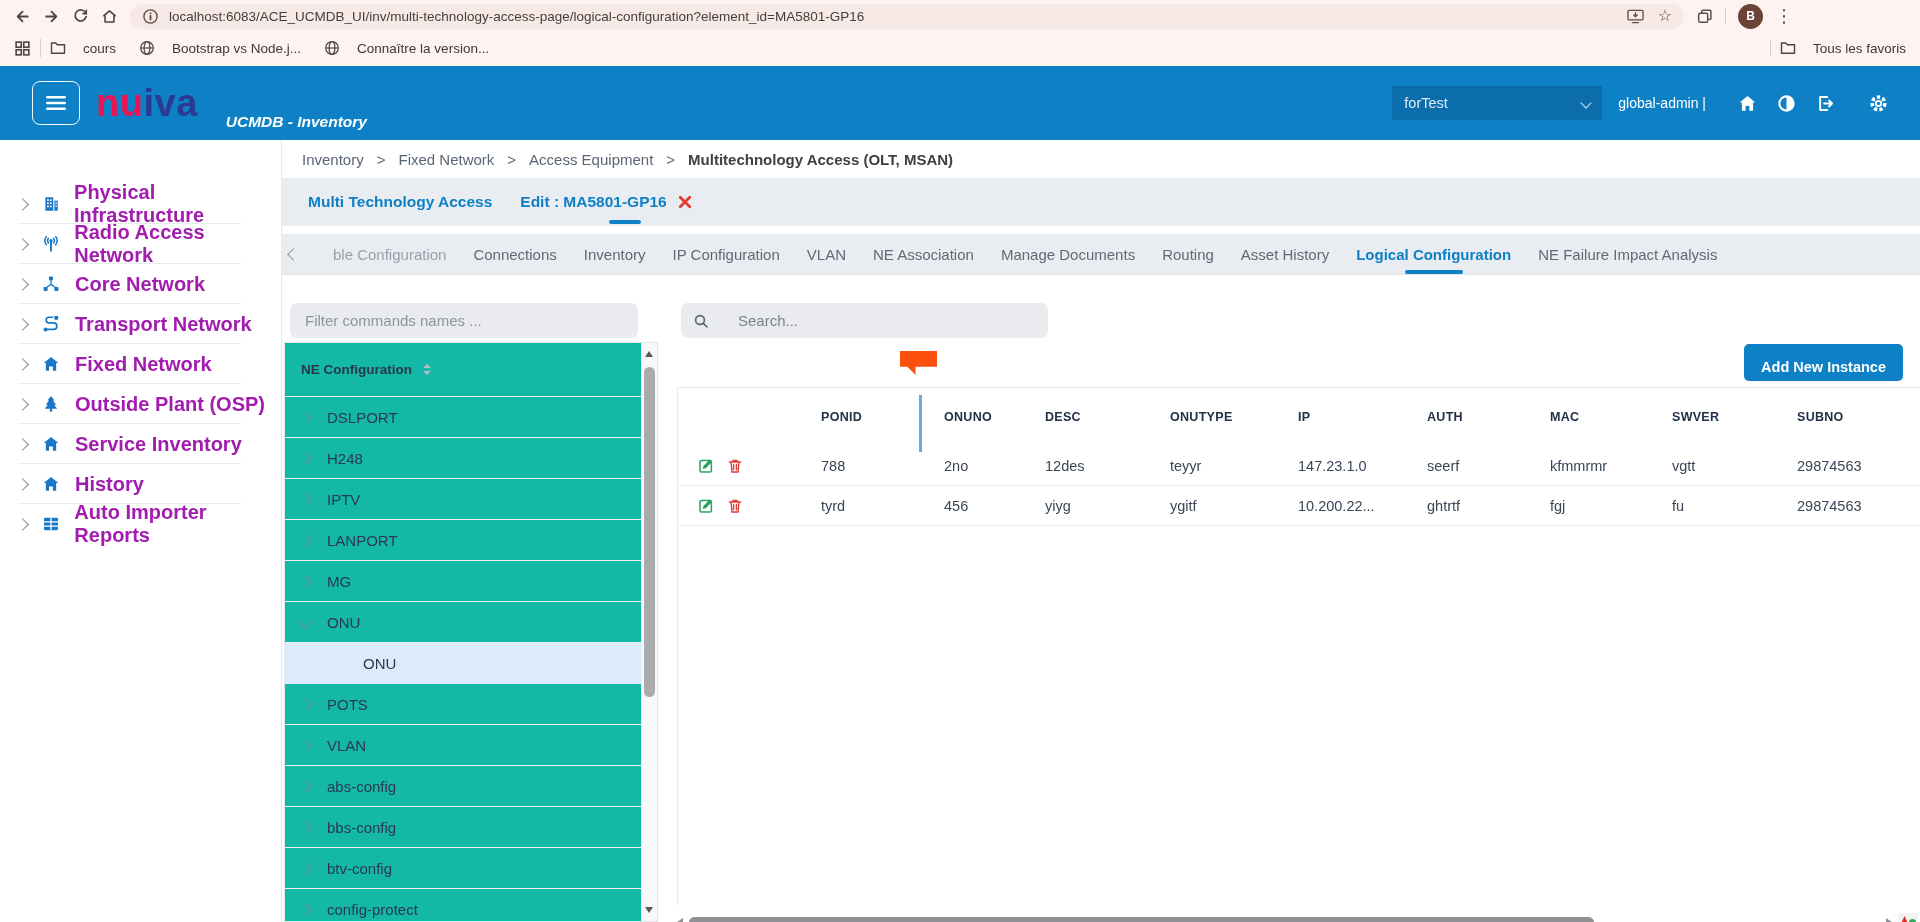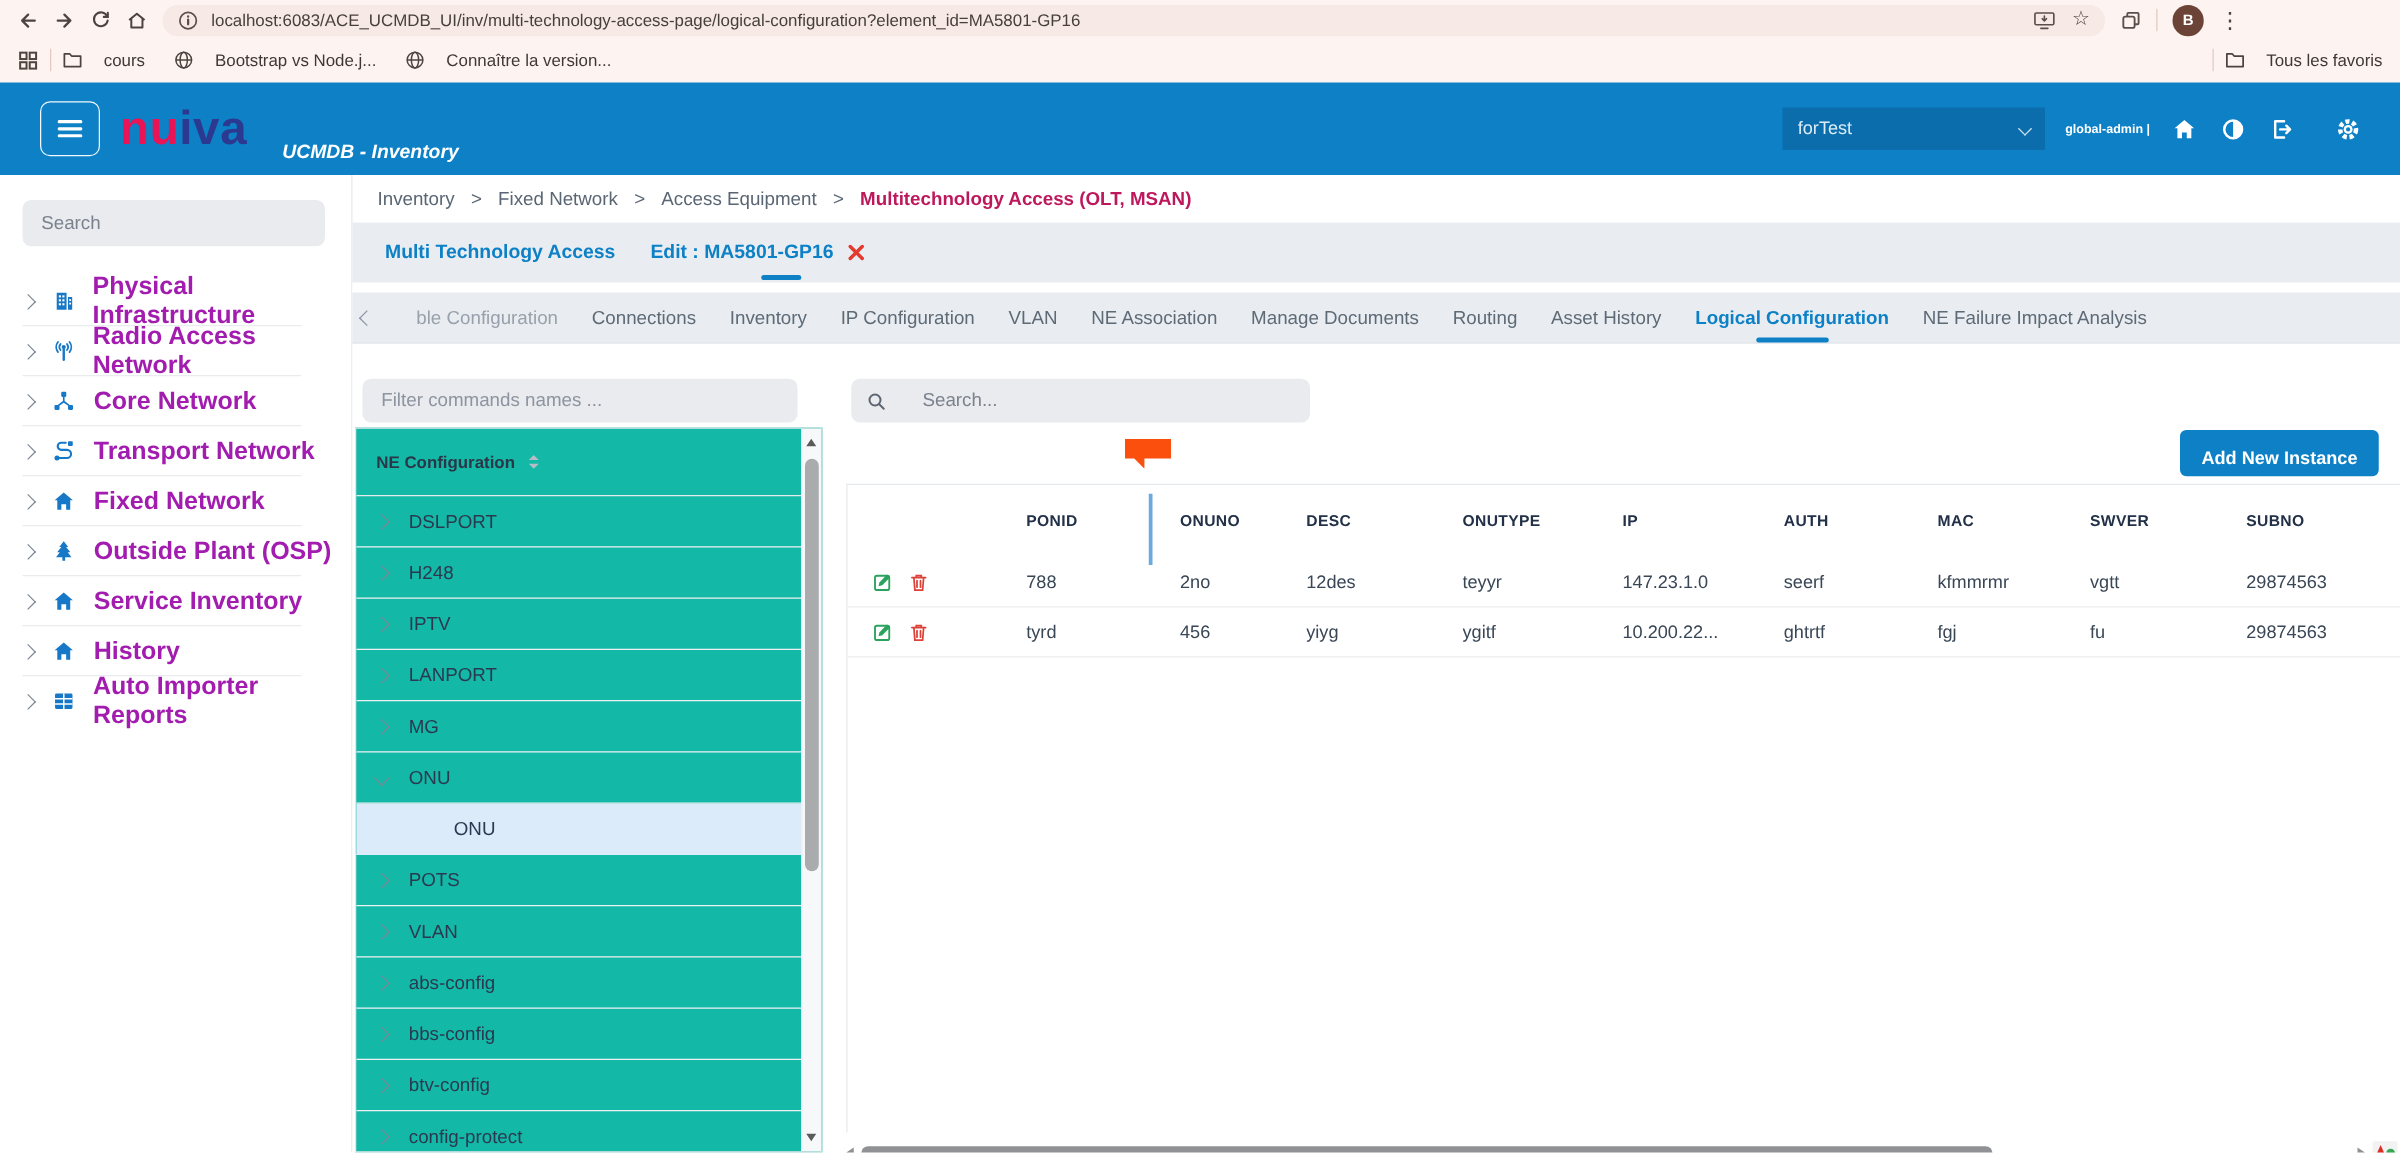--- a/index.html
+++ b/index.html
@@ -30,21 +30,21 @@
   .grid9{margin-right:18px;display:flex}
   .burger{width:48px;height:44px;border:1.6px solid rgba(255,255,255,.95);border-radius:8px;
           background:transparent;display:flex;align-items:center;justify-content:center;margin-right:16px;cursor:pointer}
   .logo{font-size:38px;font-weight:bold;letter-spacing:.5px;line-height:1}
   .logo .lr{color:#e81456}
   .logo .lb{color:#2b3a90}
   .apptitle{align-self:flex-end;padding-bottom:9px;margin-left:28px;font-style:italic;
             font-weight:bold;font-size:15.5px}
   .envsel{width:186px;height:34px;background:#0b6dab;display:flex;align-items:center;
           justify-content:space-between;padding:0 12px;font-size:14.5px;color:#dcedf9;margin-right:16px;cursor:pointer}
-  .username{font-weight:bold;font-size:10px;margin-right:8px;white-space:nowrap}
+  .username{font-weight:normal;font-size:14px;margin-right:22px;white-space:nowrap}
   .hicon{margin:0 10px;display:flex;cursor:pointer}
   .hicon svg{width:19px;height:19px}
   .gear{margin-left:24px}
 
   
   .main{display:flex;height:792px}
   .sidebar{width:282px;flex:0 0 282px;border-right:1px solid #e7eaed;padding-top:20px;box-sizing:border-box}
   .sidebar input{display:block;margin-left:18px;width:242px;height:37px;background:#e9ebee;border:none;
                  border-radius:7px;padding:0 15px;font-size:15px;color:#333;box-sizing:border-box;outline:none}
   .sidebar input::placeholder{color:#7a828e}
@@ -58,21 +58,21 @@
   .slabel{font-size:20px;color:#a21caf;font-weight:600}
 
   .chev{display:inline-block;width:8px;height:8px;border-right:1.7px solid #7d8795;
         border-bottom:1.7px solid #7d8795;transform:rotate(-45deg);flex:0 0 auto}
   .chev.down{transform:rotate(45deg)}
   .chev.left{transform:rotate(135deg)}
   .chev.white{border-color:#cfe4f3;width:7px;height:7px}
 
   .content{flex:1;display:flex;flex-direction:column;min-width:0}
   .crumbs{height:38px;display:flex;align-items:center;padding-left:20px;font-size:15px;color:#5a6673;gap:13px}
-  .crumb-current{font-weight:bold;color:#be185d}
+  .crumb-current{font-weight:bold;color:#404040}
   .ptabs{height:48px;background:#e9edf1;display:flex;align-items:center;padding-left:26px;gap:28px;position:relative}
   .ptab{color:#0d80c6;font-weight:bold;font-size:15.5px;display:flex;align-items:center;gap:10px;cursor:pointer}
   .ptab svg{width:16px;height:16px}
   .ptab-underline{position:absolute;left:327px;bottom:2px;width:32px;height:4px;background:#0d80c6;border-radius:2px}
   .tabgap{height:8px;background:#fff}
   .ntabs{height:40px;background:#e9edf1;display:flex;align-items:center;gap:27px;padding-left:7px;
          font-size:15px;color:#5e6a76;border-bottom:1px solid #e0e4e8}
   .ntab{height:40px;display:flex;align-items:center;position:relative;white-space:nowrap;cursor:pointer}
   .ntab.faded{color:#98a1ab}
   .ntab.active{color:#0d80c6;font-weight:bold}
@@ -277,21 +277,20 @@
     <svg viewBox="0 0 18 18">
         <circle cx="9" cy="9" r="6" fill="none" stroke="#fff" stroke-width="3.4" stroke-dasharray="3.1 2.1"></circle>
         <circle cx="9" cy="9" r="3.4" fill="#fff"></circle>
         <circle cx="9" cy="9" r="1.6" fill="#0d80c6"></circle>
       </svg>
     </span>
 </div>
 
 <div class="main">
   <aside class="sidebar">
-    <input placeholder="Search" style="">
     <nav class="snav">
       <div class="sitem">
         <span class="chev"></span>
         <span class="si">
             <svg viewBox="0 0 16 16">
               <path d="M3 14V2h7v12z" fill="#1878c8"></path>
               <path d="M11 14V5h3v9z" fill="#1878c8"></path>
               <g fill="#fff">
                 <rect x="4.5" y="3.8" width="1.5" height="1.5"></rect>
                 <rect x="7" y="3.8" width="1.5" height="1.5"></rect>

